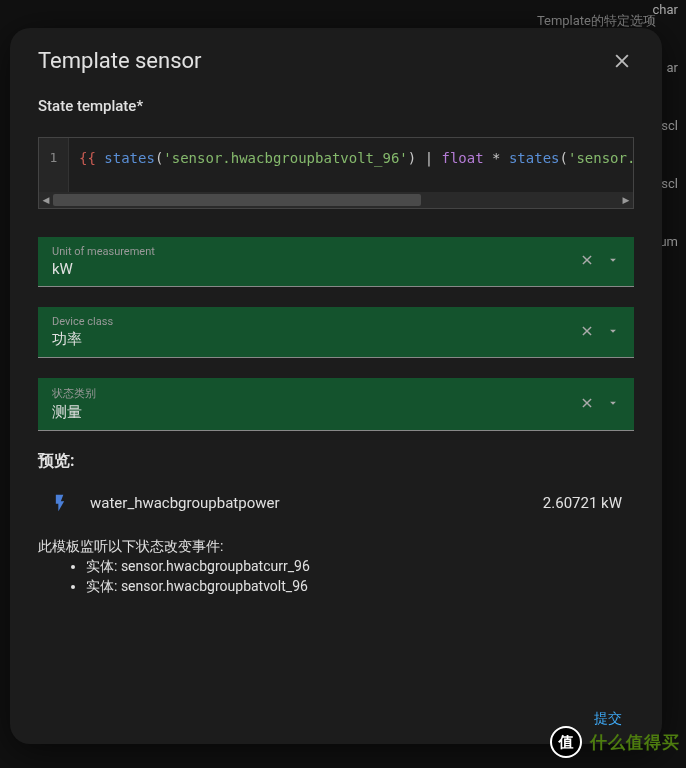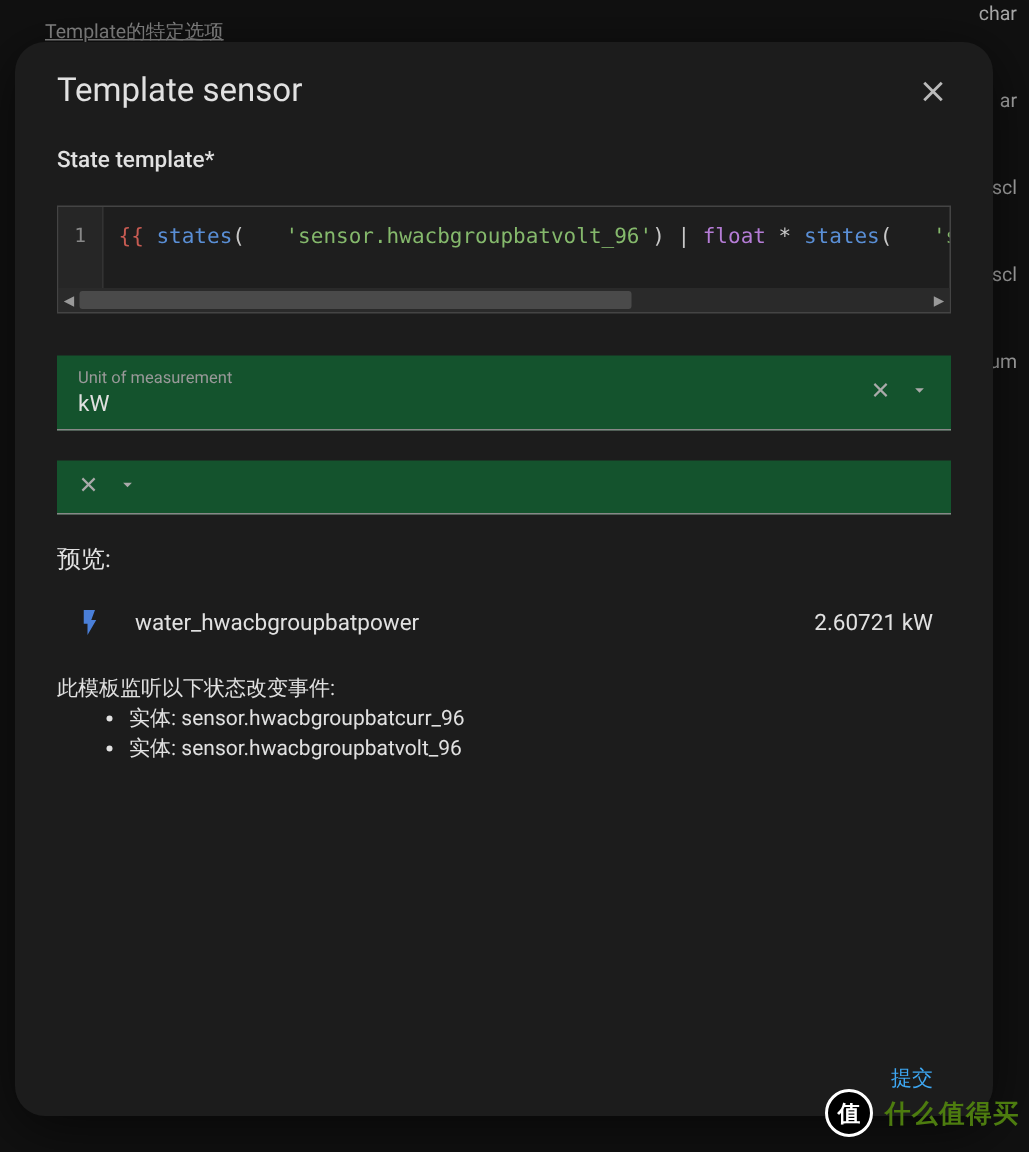--- a/index.html
+++ b/index.html
@@ -14,24 +14,23 @@
   }
   .backdrop {
     position: absolute;
     top: 0; left: 0; right: 0; bottom: 0;
     padding: 0 30px;
     color: #888;
     font-size: 13px;
   }
   .backdrop-row {
     display: flex;
-    justify-content: flex-start;
+    justify-content: flex-end;
     align-items: center;
     padding: 8px 0;
-    text-decoration: underline;
   }
   .backdrop-right {
     position: absolute;
     right: 8px;
     color: #aaa;
     font-size: 13px;
   }
   .dialog {
     position: absolute;
     top: 28px;
@@ -94,21 +93,21 @@
     flex: 1;
     font-family: "Consolas", monospace;
     font-size: 14px;
     padding: 12px 10px;
     white-space: nowrap;
     overflow: hidden;
     color: #c8c8c8;
   }
   .tok-brace { color: #c75b52; }
   .tok-fn { color: #5a8fd6; }
-  .tok-str { color: #85b96c; margin-left: 27px; }
+  .tok-str { color: #85b96c; }
   .tok-op { color: #c8c8c8; }
   .tok-kw { color: #b57cd6; }
   .hscroll {
     height: 16px;
     background: #2a2a2a;
     display: flex;
     align-items: center;
     position: relative;
   }
   .hscroll .arrow {
@@ -160,20 +159,21 @@
     gap: 12px;
     align-items: center;
     color: #aaa;
   }
   .field-actions .clear, .field-actions .dd { cursor: pointer; }
   .field-actions svg { width: 14px; height: 14px; }
   .preview-label {
     font-size: 16px;
     margin: 12px 0 18px 0;
     color: #e1e1e1;
+    font-weight: bold;
   }
   .preview-row {
     display: flex;
     align-items: center;
     gap: 20px;
     margin-bottom: 22px;
     padding: 0 12px;
   }
   .flash-icon {
     width: 20px;
@@ -300,37 +300,60 @@
           </svg>
       </span>
       <span class="dd">
         <svg viewBox="0 0 24 24" fill="currentColor">
             <path d="M7 10l5 5 5-5z"></path>
           </svg>
       </span>
     </div>
   </div>
 
-
   <div class="field">
+    <div class="field-text">
+      <div class="field-label">Device class</div>
+      <div class="field-value">功率</div>
+    </div>
     <div class="field-actions">
       <span class="clear">
         <svg viewBox="0 0 24 24" fill="none" stroke="currentColor" stroke-width="2.5">
             <line x1="5" y1="5" x2="19" y2="19"></line>
             <line x1="19" y1="5" x2="5" y2="19"></line>
           </svg>
       </span>
       <span class="dd">
         <svg viewBox="0 0 24 24" fill="currentColor">
             <path d="M7 10l5 5 5-5z"></path>
           </svg>
       </span>
     </div>
   </div>
 
+  <div class="field">
+    <div class="field-text">
+      <div class="field-label">状态类别</div>
+      <div class="field-value">测量</div>
+    </div>
+    <div class="field-actions">
+      <span class="clear">
+        <svg viewBox="0 0 24 24" fill="none" stroke="currentColor" stroke-width="2.5">
+            <line x1="5" y1="5" x2="19" y2="19"></line>
+            <line x1="19" y1="5" x2="5" y2="19"></line>
+          </svg>
+      </span>
+      <span class="dd">
+        <svg viewBox="0 0 24 24" fill="currentColor">
+            <path d="M7 10l5 5 5-5z"></path>
+          </svg>
+      </span>
+    </div>
+  </div>
+
   <div class="preview-label">预览:</div>
 
   <div class="preview-row">
     <div class="flash-icon">
       <svg viewBox="0 0 24 24" fill="#4a7fd8">
           <path d="M7 2v11h3v9l7-12h-4l3-8z"></path>
         </svg>
     </div>
     <div class="preview-name">water_hwacbgroupbatpower</div>
     <div class="preview-value">2.60721 kW</div>

